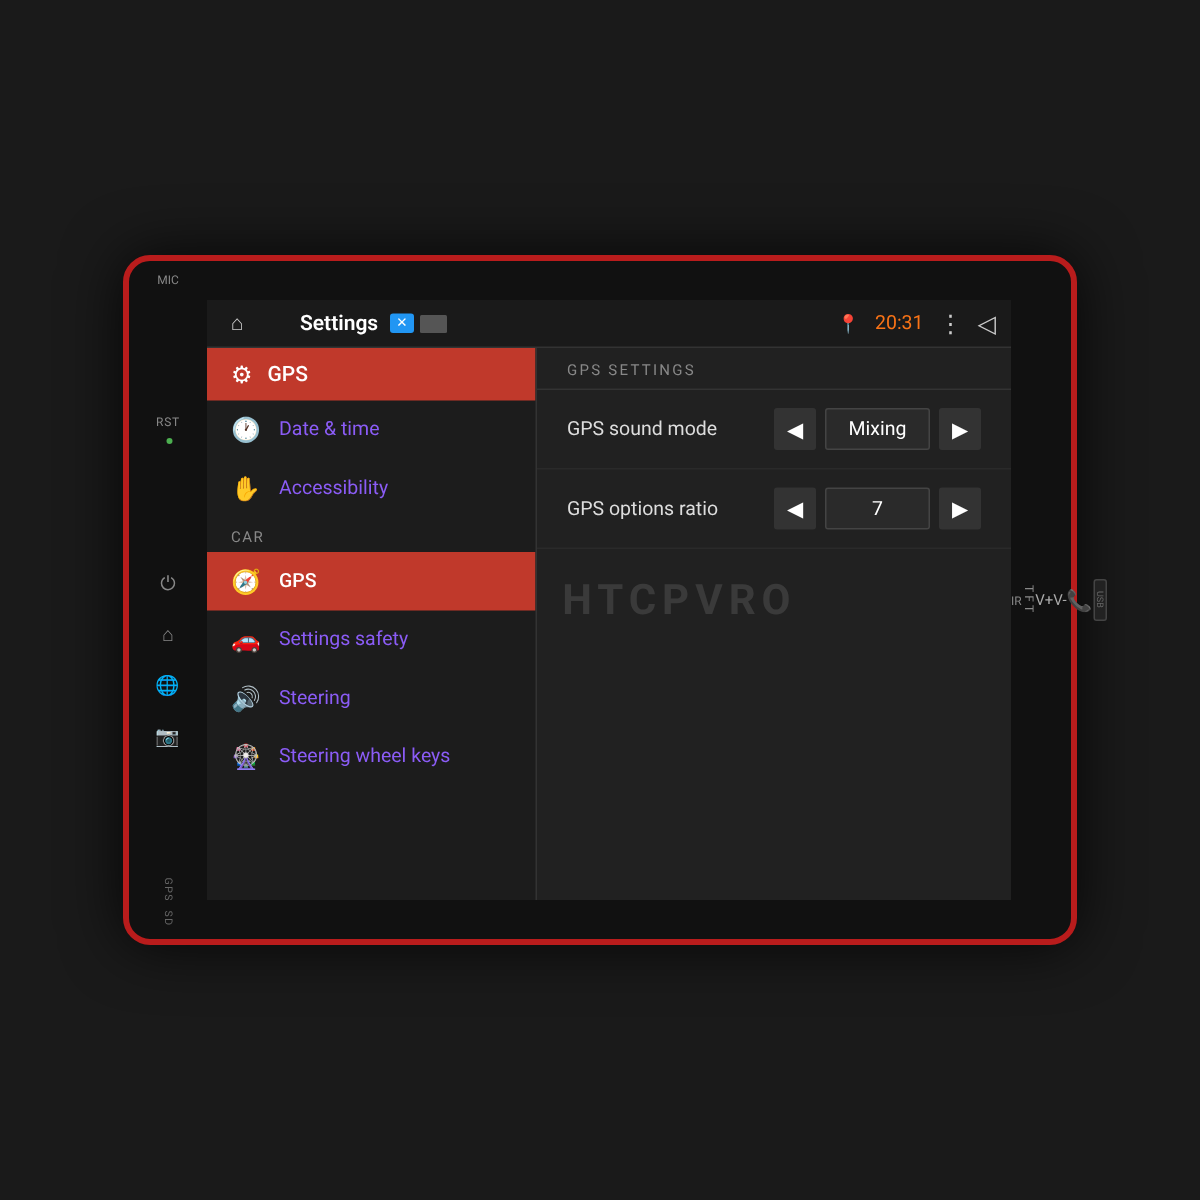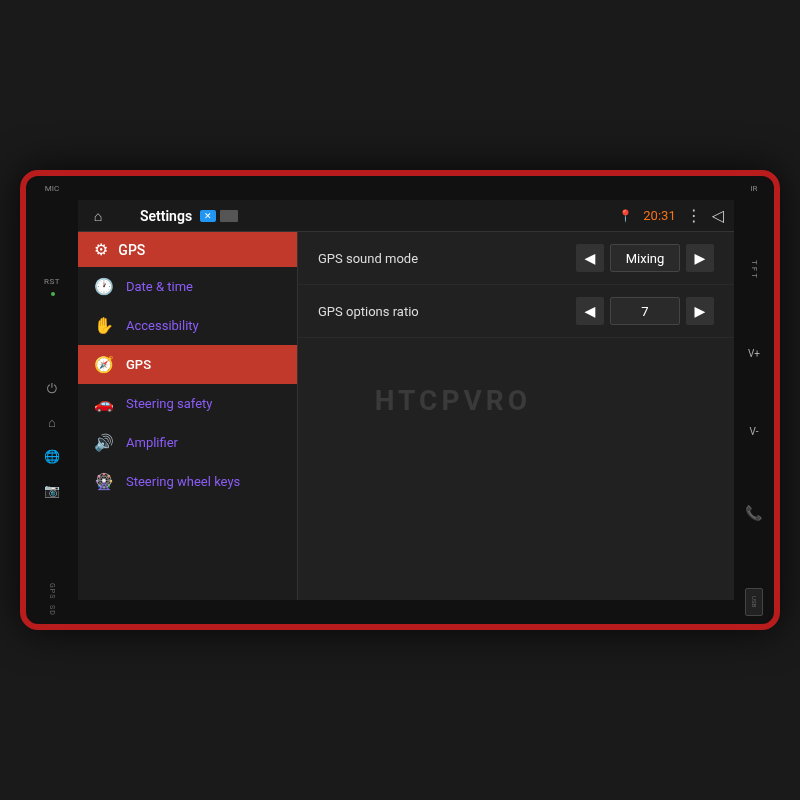--- a/index.html
+++ b/index.html
@@ -8,25 +8,25 @@
       height: 800px;
       background: #1a1a1a;
       display: flex;
       align-items: center;
       justify-content: center;
       font-family: 'Roboto', Arial, sans-serif;
       overflow: hidden;
     }
 
     .device-outer {
-      width: 760px;
+      width: 636px;
       height: 460px;
       background: #111;
       border-radius: 18px;
-      border: 6px solid #b91c1c;
+      border: 4px solid #b91c1c;
       position: relative;
       box-shadow: 0 0 40px rgba(0,0,0,0.8);
       display: flex;
       align-items: center;
     }
 
     .side-left {
       position: absolute;
       left: 0;
       top: 0;
@@ -40,21 +40,21 @@
       z-index: 10;
     }
 
     .side-right {
       position: absolute;
       right: 0;
       top: 0;
       width: 40px;
       height: 100%;
       display: flex;
-      flex-direction: column;
+      flex-direction: row;
       align-items: center;
       justify-content: space-between;
       padding: 8px 0;
       z-index: 10;
       margin-left: 39px;
     }
 
     .side-icons-group {
       display: flex;
       flex-direction: column;
@@ -427,45 +427,47 @@
         <div class="sidebar-item">
           <span class="sidebar-item-icon">🕐</span>
           <span class="sidebar-item-label">Date &amp; time</span>
         </div>
 
         <div class="sidebar-item">
           <span class="sidebar-item-icon">✋</span>
           <span class="sidebar-item-label">Accessibility</span>
         </div>
 
+        <div class="sidebar-section-label">CAR</div>
 
         <div class="sidebar-item gps-active">
           <span class="sidebar-item-icon">🧭</span>
           <span class="sidebar-item-label">GPS</span>
         </div>
 
         <div class="sidebar-item">
           <span class="sidebar-item-icon">🚗</span>
-          <span class="sidebar-item-label">Steering safety</span>
+          <span class="sidebar-item-label">Settings safety</span>
         </div>
 
         <div class="sidebar-item">
           <span class="sidebar-item-icon">🔊</span>
-          <span class="sidebar-item-label">Amplifier</span>
+          <span class="sidebar-item-label">Steering</span>
         </div>
 
         <div class="sidebar-item">
           <span class="sidebar-item-icon">🎡</span>
           <span class="sidebar-item-label">Steering wheel keys</span>
         </div>
 
       </div>
 
       <div class="content-panel">
 
+        <div class="section-header">GPS SETTINGS</div>
 
 
 
 
         <div class="content-row">
           <span class="content-row-label">GPS sound mode</span>
           <div class="content-row-right">
             <button class="arrow-btn">◀</button>
             <div class="value-box">Mixing</div>
             <button class="arrow-btn">▶</button>

